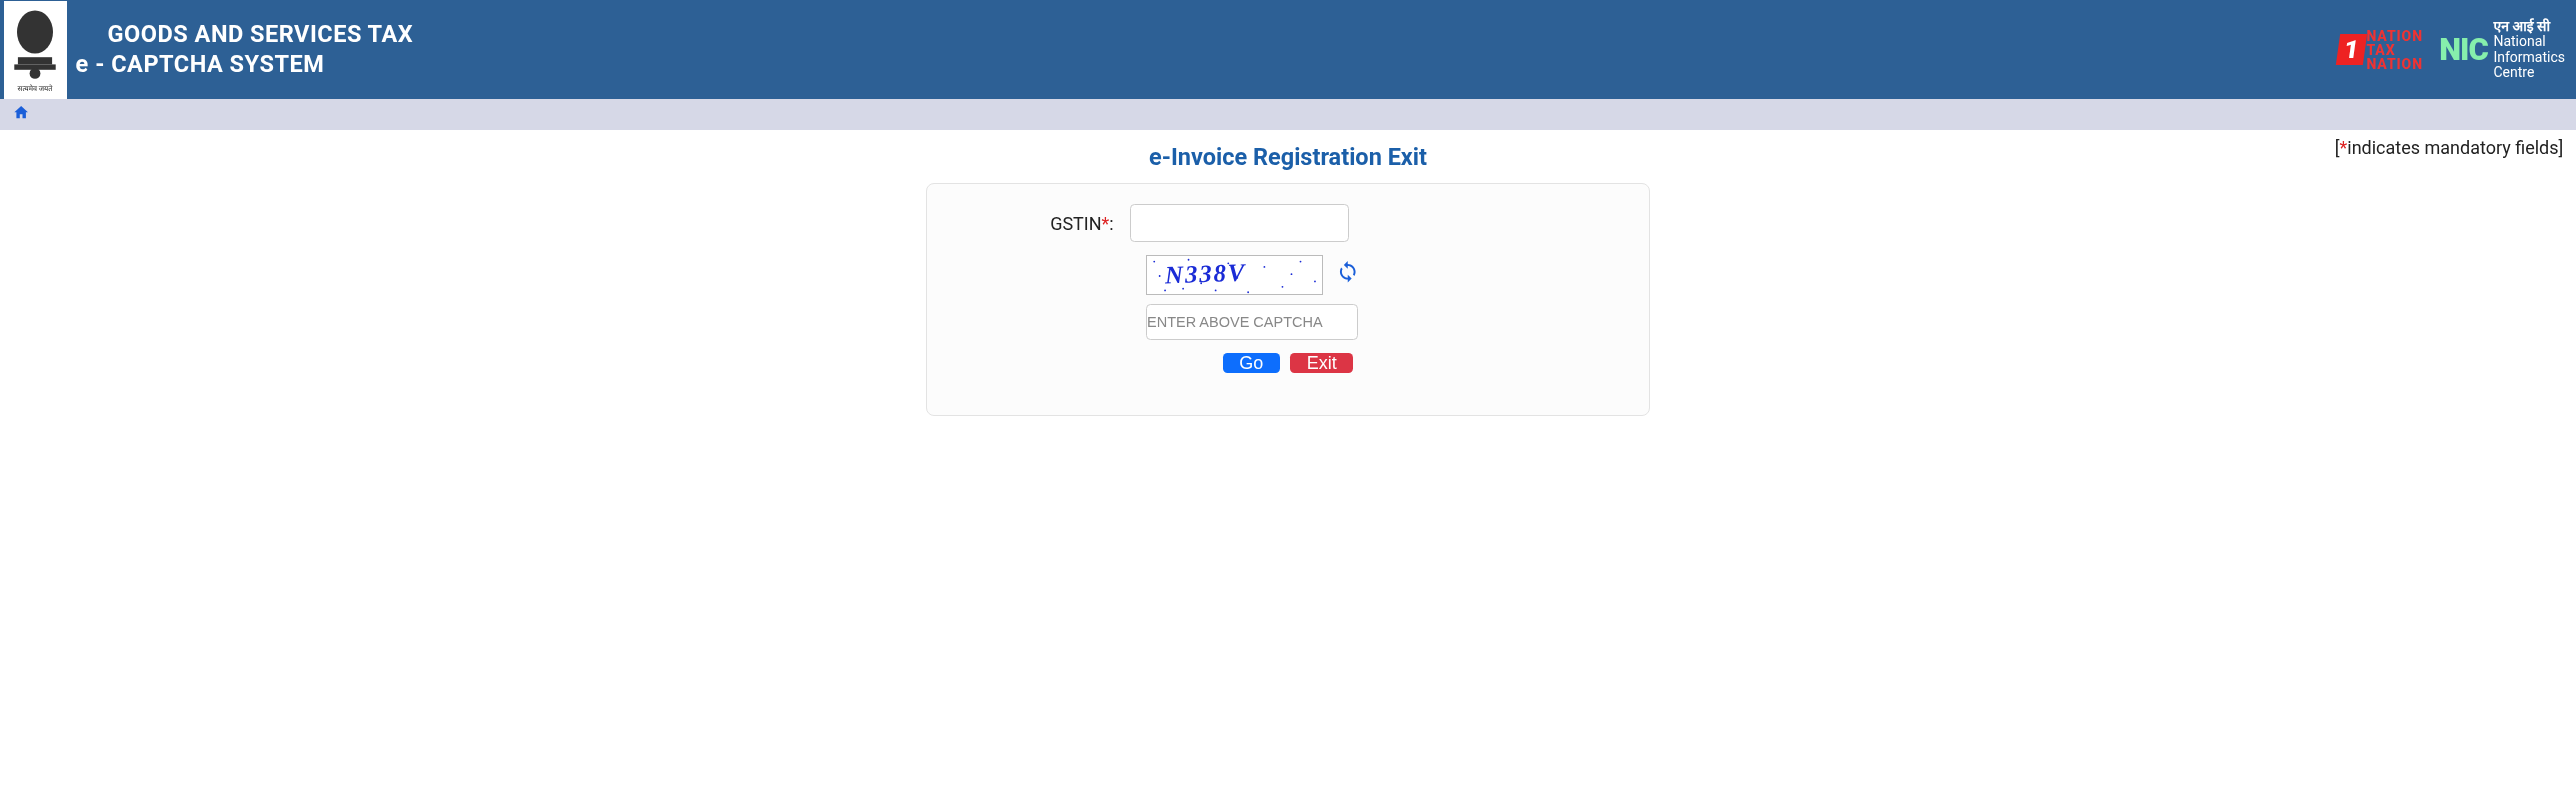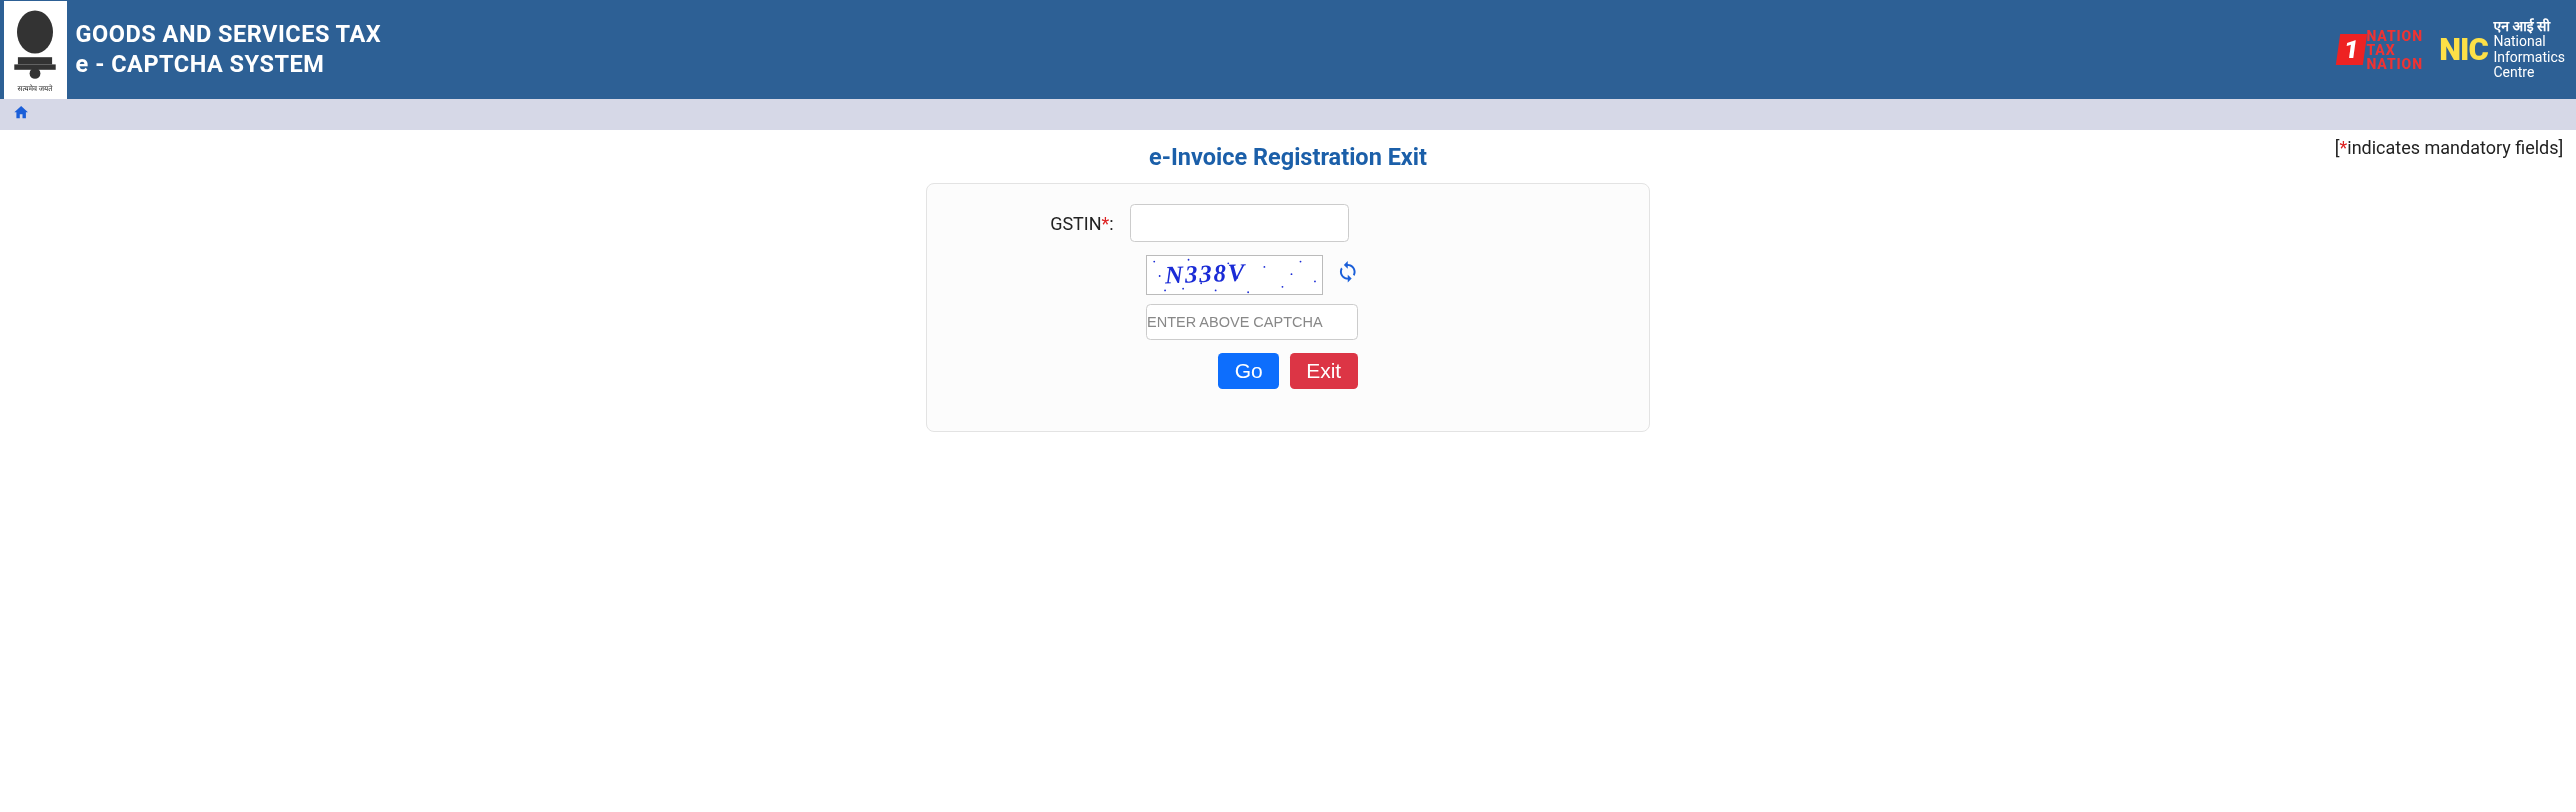--- a/index.html
+++ b/index.html
@@ -18,32 +18,32 @@
     }
     .hdr-left { display: flex; align-items: center; }
     .emblem {
       width: 63px; height: 98px; background: #fff; margin-right: 9px;
       display:flex; align-items:center; justify-content:center;
       position:relative;
       flex-shrink:0;
     }
     .emblem svg { width:60px; height:90px; }
     .title-block { line-height: 1.25; }
-    .title-line1 { font-size: 23.5px; font-weight: 700; letter-spacing: 0.5px; }
+    .title-line1 { font-size: 23.5px; font-weight: 700; letter-spacing: 0.5px; margin-left: 32px; }
     .title-line2 { font-size: 23.5px; font-weight: 700; letter-spacing: 0.5px; }
     .hdr-right { display:flex; align-items:center; gap:16.3px; }
     .ntm-logo { display:flex; align-items:center; gap:1.8px; }
     .ntm-one {
       background:#e22; color:#fff; font-weight:900; font-size:25px;
       width:27px; height:31px; display:flex; align-items:center; justify-content:center;
       transform:skewX(-8deg);
     }
     .ntm-text span { display:block; font-size:14px; font-weight:800; line-height:1; color:#e33; letter-spacing:0.9px; }
     .nic-logo { display:flex; align-items:center; gap:5.4px; }
-    .nic-big { font-weight:900; font-size:31px; letter-spacing:-0.9px; color:#fde047; }
+    .nic-big { font-weight:900; font-size:31px; letter-spacing:-0.9px; color:#86efac; }
     .nic-small { font-size:14px; line-height:1.1; color:#fff; }
     .nic-small b { display:block; }
     .nav {
       background:#d6d8e7;
       height:31px;
       display:flex;
       align-items:center;
       padding:0 12.7px;
     }
     .home-icon { color:#1b5fd9; font-size:16.3px; text-decoration:none; }
@@ -121,23 +121,23 @@
       border:0.9px solid #ccc; border-radius:4.5px;
       font-size:14.5px; padding:0 0; color:#666;
       background:#fff;
     }
     .captcha-input::placeholder { color:#888; }
     .btns {
       text-align:center;
     }
     .btn {
       display:inline-block;
-      height:36px; padding:0 16.3px;
+      height:20px; padding:0 16.3px;
       border:none; border-radius:4.5px;
-      font-size:21px; color:#fff; cursor:pointer;
+      font-size:18px; color:#fff; cursor:pointer;
     }
     .btn-go { background:#0d6efd; margin-right:7.2px; }
     .btn-exit { background:#dc3545; }
   </style>
 </head>
 <body>
 
 <div class="header">
   <div class="hdr-left">
     <div class="emblem">

